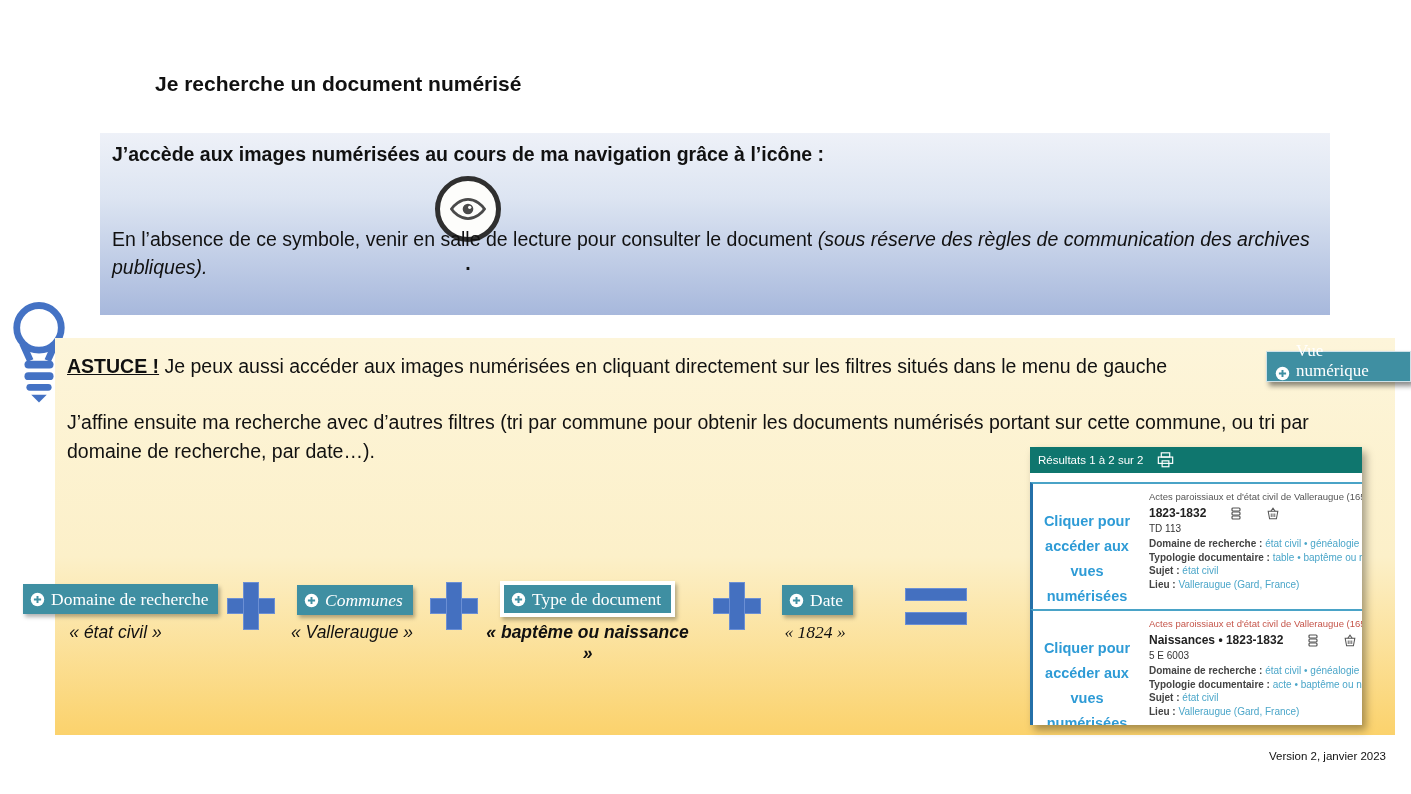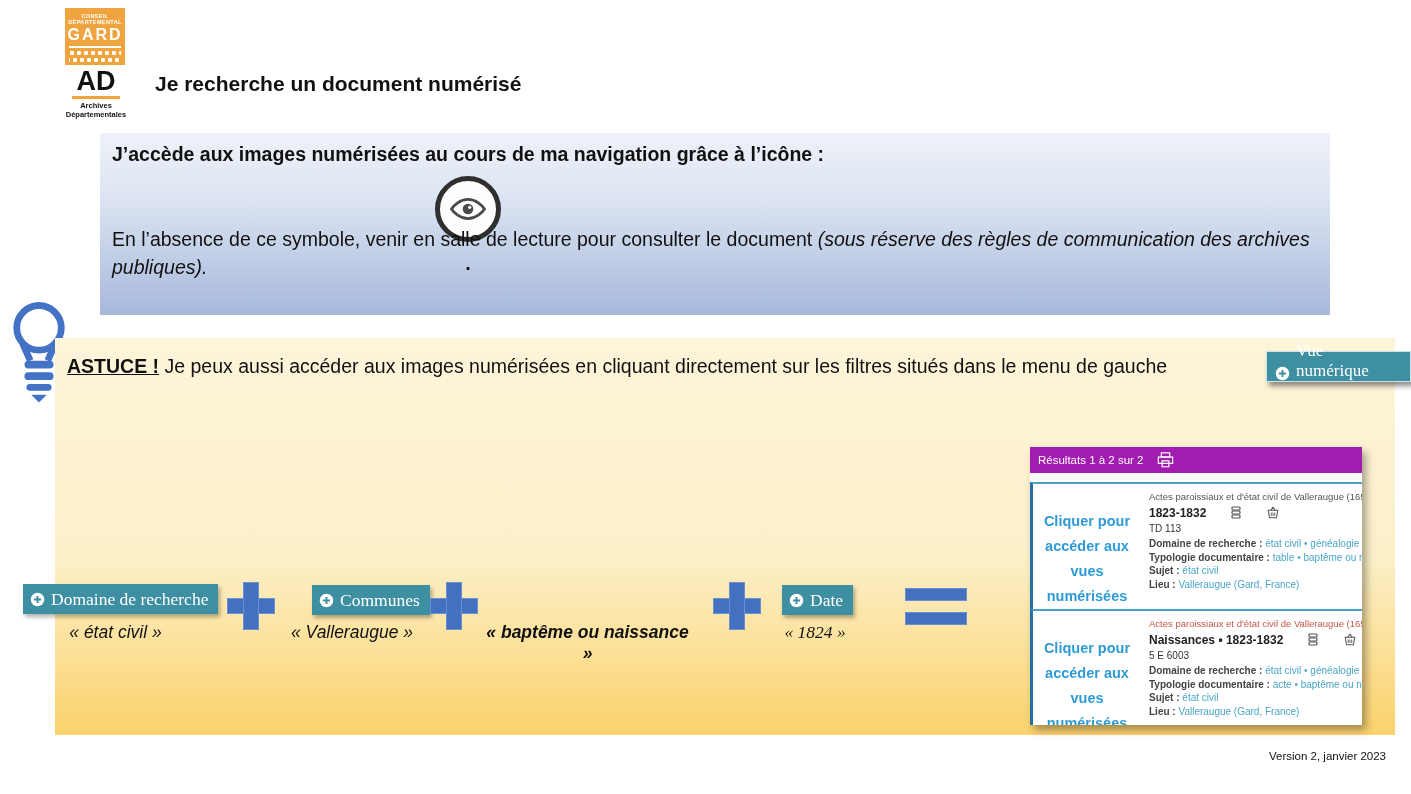--- a/index.html
+++ b/index.html
@@ -63,55 +63,44 @@
 
   .op-plus { position:absolute; width:46px; height:46px; }
   .op-plus::before { content:""; position:absolute; left:0; top:16px; width:46px; height:14px; background:#4470C0; border:1px solid #6b8fd4; }
   .op-plus::after  { content:""; position:absolute; left:16px; top:0; width:14px; height:46px; background:#4470C0; border:1px solid #6b8fd4; }
   .op-equals { position:absolute; width:62px; }
   .op-equals .bar { width:62px; height:13px; background:#4470C0; border:1px solid #6b8fd4; margin-bottom:11px; }
 
   
   .results-panel { position:absolute; left:1030px; top:447px; width:332px; height:278px; background:#fff;
     box-shadow:4px 5px 8px rgba(0,0,0,.35); overflow:hidden; }
-  .results-header { height:26px; background:#a21caf; color:#fff; font-size:11.5px; display:flex;
+  .results-header { height:26px; background:#0f766e; color:#fff; font-size:11.5px; display:flex;
     align-items:center; gap:14px; padding-left:8px; }
   .results-body { padding-top:9px; }
   .result-block { display:flex; border-top:2px solid #4aa3c7; border-left:3px solid #2470a8; min-height:117px; }
   .annotation { width:108px; flex:0 0 auto; color:#2E9BD6; font-weight:bold; font-size:14.5px;
     text-align:center; line-height:25px; padding-top:25px; }
   .detail-col { flex:1; padding:7px 0 6px 8px; overflow:hidden; }
   .detail-col > div { white-space:nowrap; overflow:hidden; }
   .res-title { font-size:9.5px; margin-bottom:4px; }
   .res-title.t-gray { color:#555; }
   .res-title.t-red { color:#C5554A; }
-  .res-heading { font-size:12px; font-weight:bold; color:#222; display:flex; align-items:flex-start; gap:24px; margin-bottom:3px; }
+  .res-heading { font-size:12px; font-weight:bold; color:#222; display:flex; align-items:flex-end; gap:24px; margin-bottom:3px; }
   .res-ref { font-size:10px; color:#333; margin-bottom:3px; }
   .res-line { font-size:10px; line-height:13.5px; }
   .res-label { font-weight:bold; color:#444; }
   .res-link { color:#4BA6C9; }
 
   .version { position:absolute; right:25px; top:750px; font-size:11.5px; color:#111; }
 </style>
 </head>
 <body>
 
 <div id="page">
 
-  <div class="logo">
-    <div class="logo-square">
-      <div class="logo-conseil">CONSEIL DÉPARTEMENTAL</div>
-      <div class="logo-gard">GARD</div>
-      <div class="logo-arches"></div>
-    </div>
-    <div class="logo-ad">AD</div>
-    <div class="logo-rule"></div>
-    <div class="logo-archives">Archives</div>
-    <div class="logo-archives">Départementales</div>
-  </div>
 
   <div class="sub-title">Je recherche un document numérisé</div>
 
   <div class="info-box">
     <div class="info-line1">
       <span>J’accède aux images numérisées au cours de ma navigation grâce à l’icône :</span>
       <span class="eye-badge">
         <svg width="40" height="40" viewBox="0 0 24 24">
           <path d="M12 6.2C7.2 6.2 3.5 9.8 2.1 12c1.4 2.2 5.1 5.8 9.9 5.8s8.5-3.6 9.9-5.8C20.5 9.8 16.8 6.2 12 6.2z" fill="none" stroke="#4a4a4a" stroke-width="1.7"></path>
           <circle cx="12" cy="12" r="3.2" fill="#4a4a4a"></circle>
@@ -129,20 +118,21 @@
       <path d="M15 44 L23 62 M49 44 L41 62" stroke="#4472C4" stroke-width="7" fill="none"></path>
       <rect x="17" y="62" width="30" height="8" rx="4" fill="#4472C4"></rect>
       <rect x="17" y="74" width="30" height="8" rx="4" fill="#4472C4"></rect>
       <rect x="19" y="86" width="26" height="7" rx="3.5" fill="#4472C4"></rect>
       <path d="M24 97 L40 97 L32 105 Z" fill="#4472C4"></path>
     </svg>
   </div>
 
   <div class="astuce-box">
     <div class="astuce-line"><span class="astuce-label">ASTUCE !</span><span> Je peux aussi accéder aux images numérisées en cliquant directement sur les filtres situés dans le menu de gauche</span></div>
+    <div class="refine-text">J’affine ensuite ma recherche avec d’autres filtres (tri par commune pour obtenir les documents numérisés portant sur cette commune, ou tri par domaine de recherche, par date…).</div>
   </div>
 
   <div class="vue-btn">
     <svg class="plus-circle" viewBox="0 0 20 20">
       <circle cx="10" cy="10" r="9" fill="#fff"></circle>
       <path d="M10 5.2v9.6M5.2 10h9.6" stroke="#3F8FA2" stroke-width="2.6"></path>
     </svg>
     <span>Vue numérique</span>
   </div>
 
@@ -150,31 +140,38 @@
     <svg class="plus-circle" viewBox="0 0 20 20">
         <circle cx="10" cy="10" r="9" fill="#fff"></circle>
         <path d="M10 5.2v9.6M5.2 10h9.6" stroke="#3F8FA2" stroke-width="2.6"></path>
       </svg>
     <span>Domaine de recherche</span>
   </div>
   <div class="filter-value" style="left:23px; top:622px; width:185px;">« état civil »</div>
 
   <div class="op-plus" style="left:227px; top:582px;"></div>
 
-  <div class="filter-btn" style="left:312px; top:585px;">
+  <div class="filter-btn" style="left:297px; top:585px;font-style:italic;">
     <svg class="plus-circle" viewBox="0 0 20 20">
         <circle cx="10" cy="10" r="9" fill="#fff"></circle>
         <path d="M10 5.2v9.6M5.2 10h9.6" stroke="#3F8FA2" stroke-width="2.6"></path>
       </svg>
     <span>Communes</span>
   </div>
   <div class="filter-value" style="left:277px; top:622px; width:150px;">« Valleraugue »</div>
 
   <div class="op-plus" style="left:430px; top:582px;"></div>
 
+  <div class="filter-btn white-frame" style="left:500px; top:581px;">
+    <svg class="plus-circle" viewBox="0 0 20 20">
+        <circle cx="10" cy="10" r="9" fill="#fff"></circle>
+        <path d="M10 5.2v9.6M5.2 10h9.6" stroke="#3F8FA2" stroke-width="2.6"></path>
+      </svg>
+    <span>Type de document</span>
+  </div>
   <div class="filter-value" style="left:480px; top:622px; width:215px;font-weight:bold;">« baptême ou naissance »</div>
 
   <div class="op-plus" style="left:713px; top:582px;"></div>
 
   <div class="filter-btn" style="left:782px; top:585px;">
     <svg class="plus-circle" viewBox="0 0 20 20">
         <circle cx="10" cy="10" r="9" fill="#fff"></circle>
         <path d="M10 5.2v9.6M5.2 10h9.6" stroke="#3F8FA2" stroke-width="2.6"></path>
       </svg>
     <span>Date</span>

